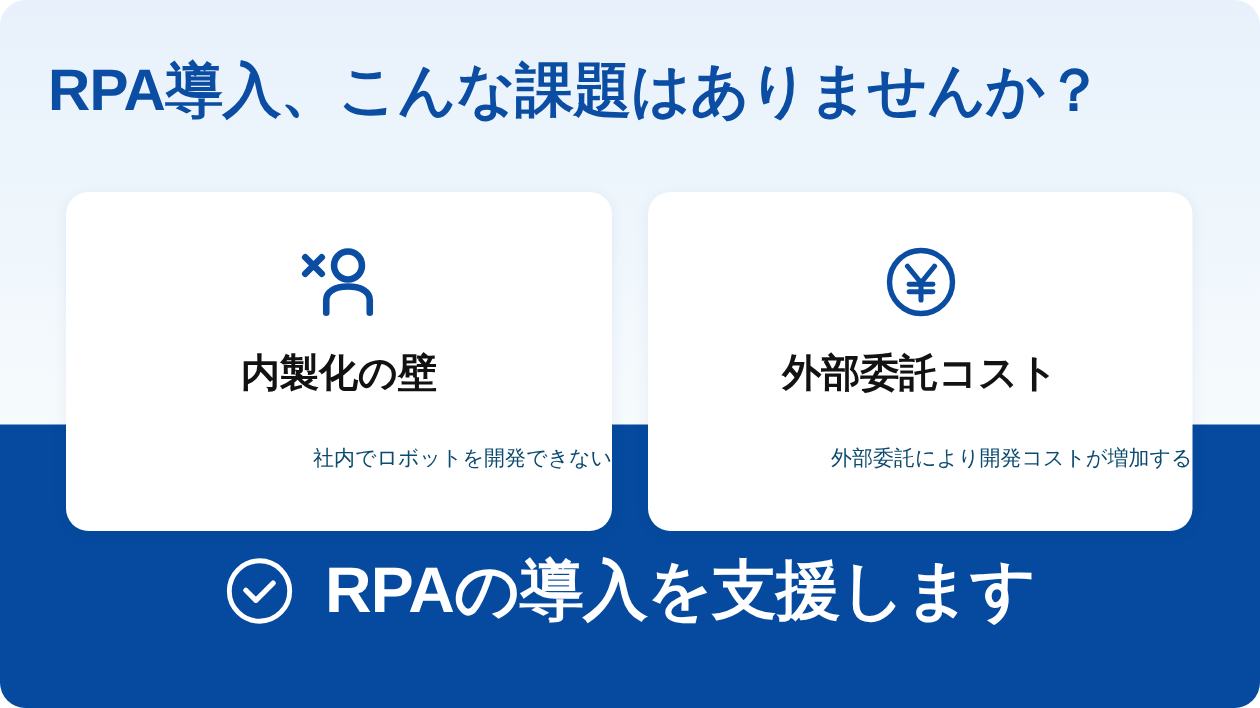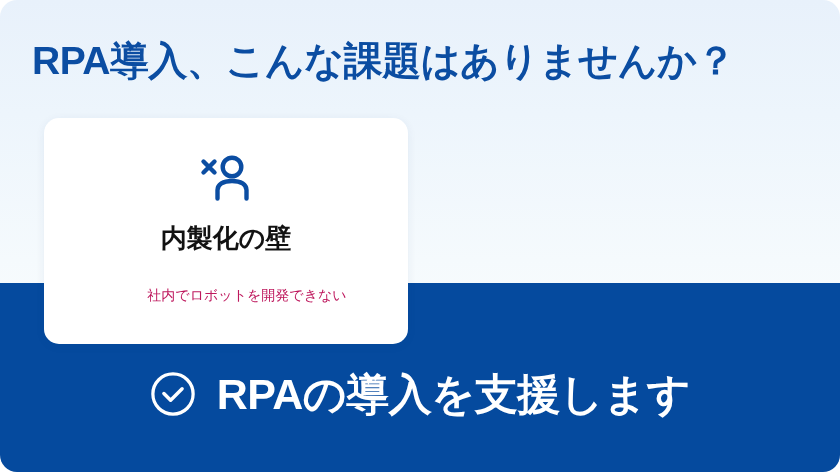--- a/index.html
+++ b/index.html
@@ -44,21 +44,21 @@
     font-weight: 700;
     letter-spacing: -0.5px;
     color: #0b4da2;
     white-space: nowrap;
   }
 
   
   .cards {
     position: absolute;
     left: 0;
-    top: 118px;
+    top: 128px;
     width: 840px;
     height: 284px;
     text-decoration: underline;
   }
   .card {
     position: absolute;
     top: 0;
     height: 226px;
     background: #ffffff;
     border-radius: 15px;
@@ -90,27 +90,26 @@
     line-height: 34px;
     color: #121212;
     white-space: nowrap;
   }
 
   .card-desc {
     position: absolute;
     left: 0;
     top: 167px;
     width: 100%;
-    text-align: center;
+    text-align: right;
     font-size: 14px;
     font-weight: 400;
     line-height: 20px;
-    color: #be185d;
+    color: #0c4a6e;
     white-space: nowrap;
-    padding-left: 21px;
   }
 
   
   .banner {
     position: absolute;
     left: 0;
     top: 355px;
     width: 840px;
     height: 78px;
     display: flex;
@@ -149,20 +148,33 @@
         <svg width="56" height="48" viewBox="0 0 56 48" fill="none" aria-hidden="true">
           <circle cx="34" cy="13" r="9.3" stroke="#0b4da2" stroke-width="4.4"></circle>
           <path d="M19.5 44.5 V36 C19.5 30.6 25 27 34 27 C43 27 48.5 30.6 48.5 36 V44.5" stroke="#0b4da2" stroke-width="4.4" stroke-linecap="round" fill="none"></path>
           <path d="M5.5 7.5 L16.5 18.5 M16.5 7.5 L5.5 18.5" stroke="#0b4da2" stroke-width="4.4" stroke-linecap="round"></path>
         </svg>
       </div>
       <div class="card-title">内製化の壁</div>
       <div class="card-desc">社内でロボットを開発できない</div>
     </div>
 
+    <div class="card card-2">
+      <div class="card-icon">
+        <svg width="48" height="48" viewBox="0 0 48 48" fill="none" aria-hidden="true">
+          <circle cx="24" cy="24" r="21" stroke="#0b4da2" stroke-width="3.6"></circle>
+          <path d="M15 13.5 L24 24.5 L33 13.5" stroke="#0b4da2" stroke-width="3.4" stroke-linecap="round" fill="none"></path>
+          <path d="M24 24.5 V36" stroke="#0b4da2" stroke-width="3.4" stroke-linecap="round"></path>
+          <path d="M16 25.5 H32" stroke="#0b4da2" stroke-width="3.2" stroke-linecap="round"></path>
+          <path d="M16 30.5 H32" stroke="#0b4da2" stroke-width="3.2" stroke-linecap="round"></path>
+        </svg>
+      </div>
+      <div class="card-title">外部委託コスト</div>
+      <div class="card-desc">外部委託により開発コストが増加する</div>
+    </div>
 
   </div>
 
   <div class="banner">
     <svg class="banner-icon" viewBox="0 0 48 48" fill="none" aria-hidden="true">
       <circle cx="24" cy="24" r="21" stroke="#ffffff" stroke-width="3.4"></circle>
       <path d="M14.5 23.5 L21.5 30.5 L33.5 18.5" stroke="#ffffff" stroke-width="3.6" stroke-linecap="round" stroke-linejoin="round" fill="none"></path>
     </svg>
     <div class="banner-text">RPAの導入を支援します</div>
   </div>

